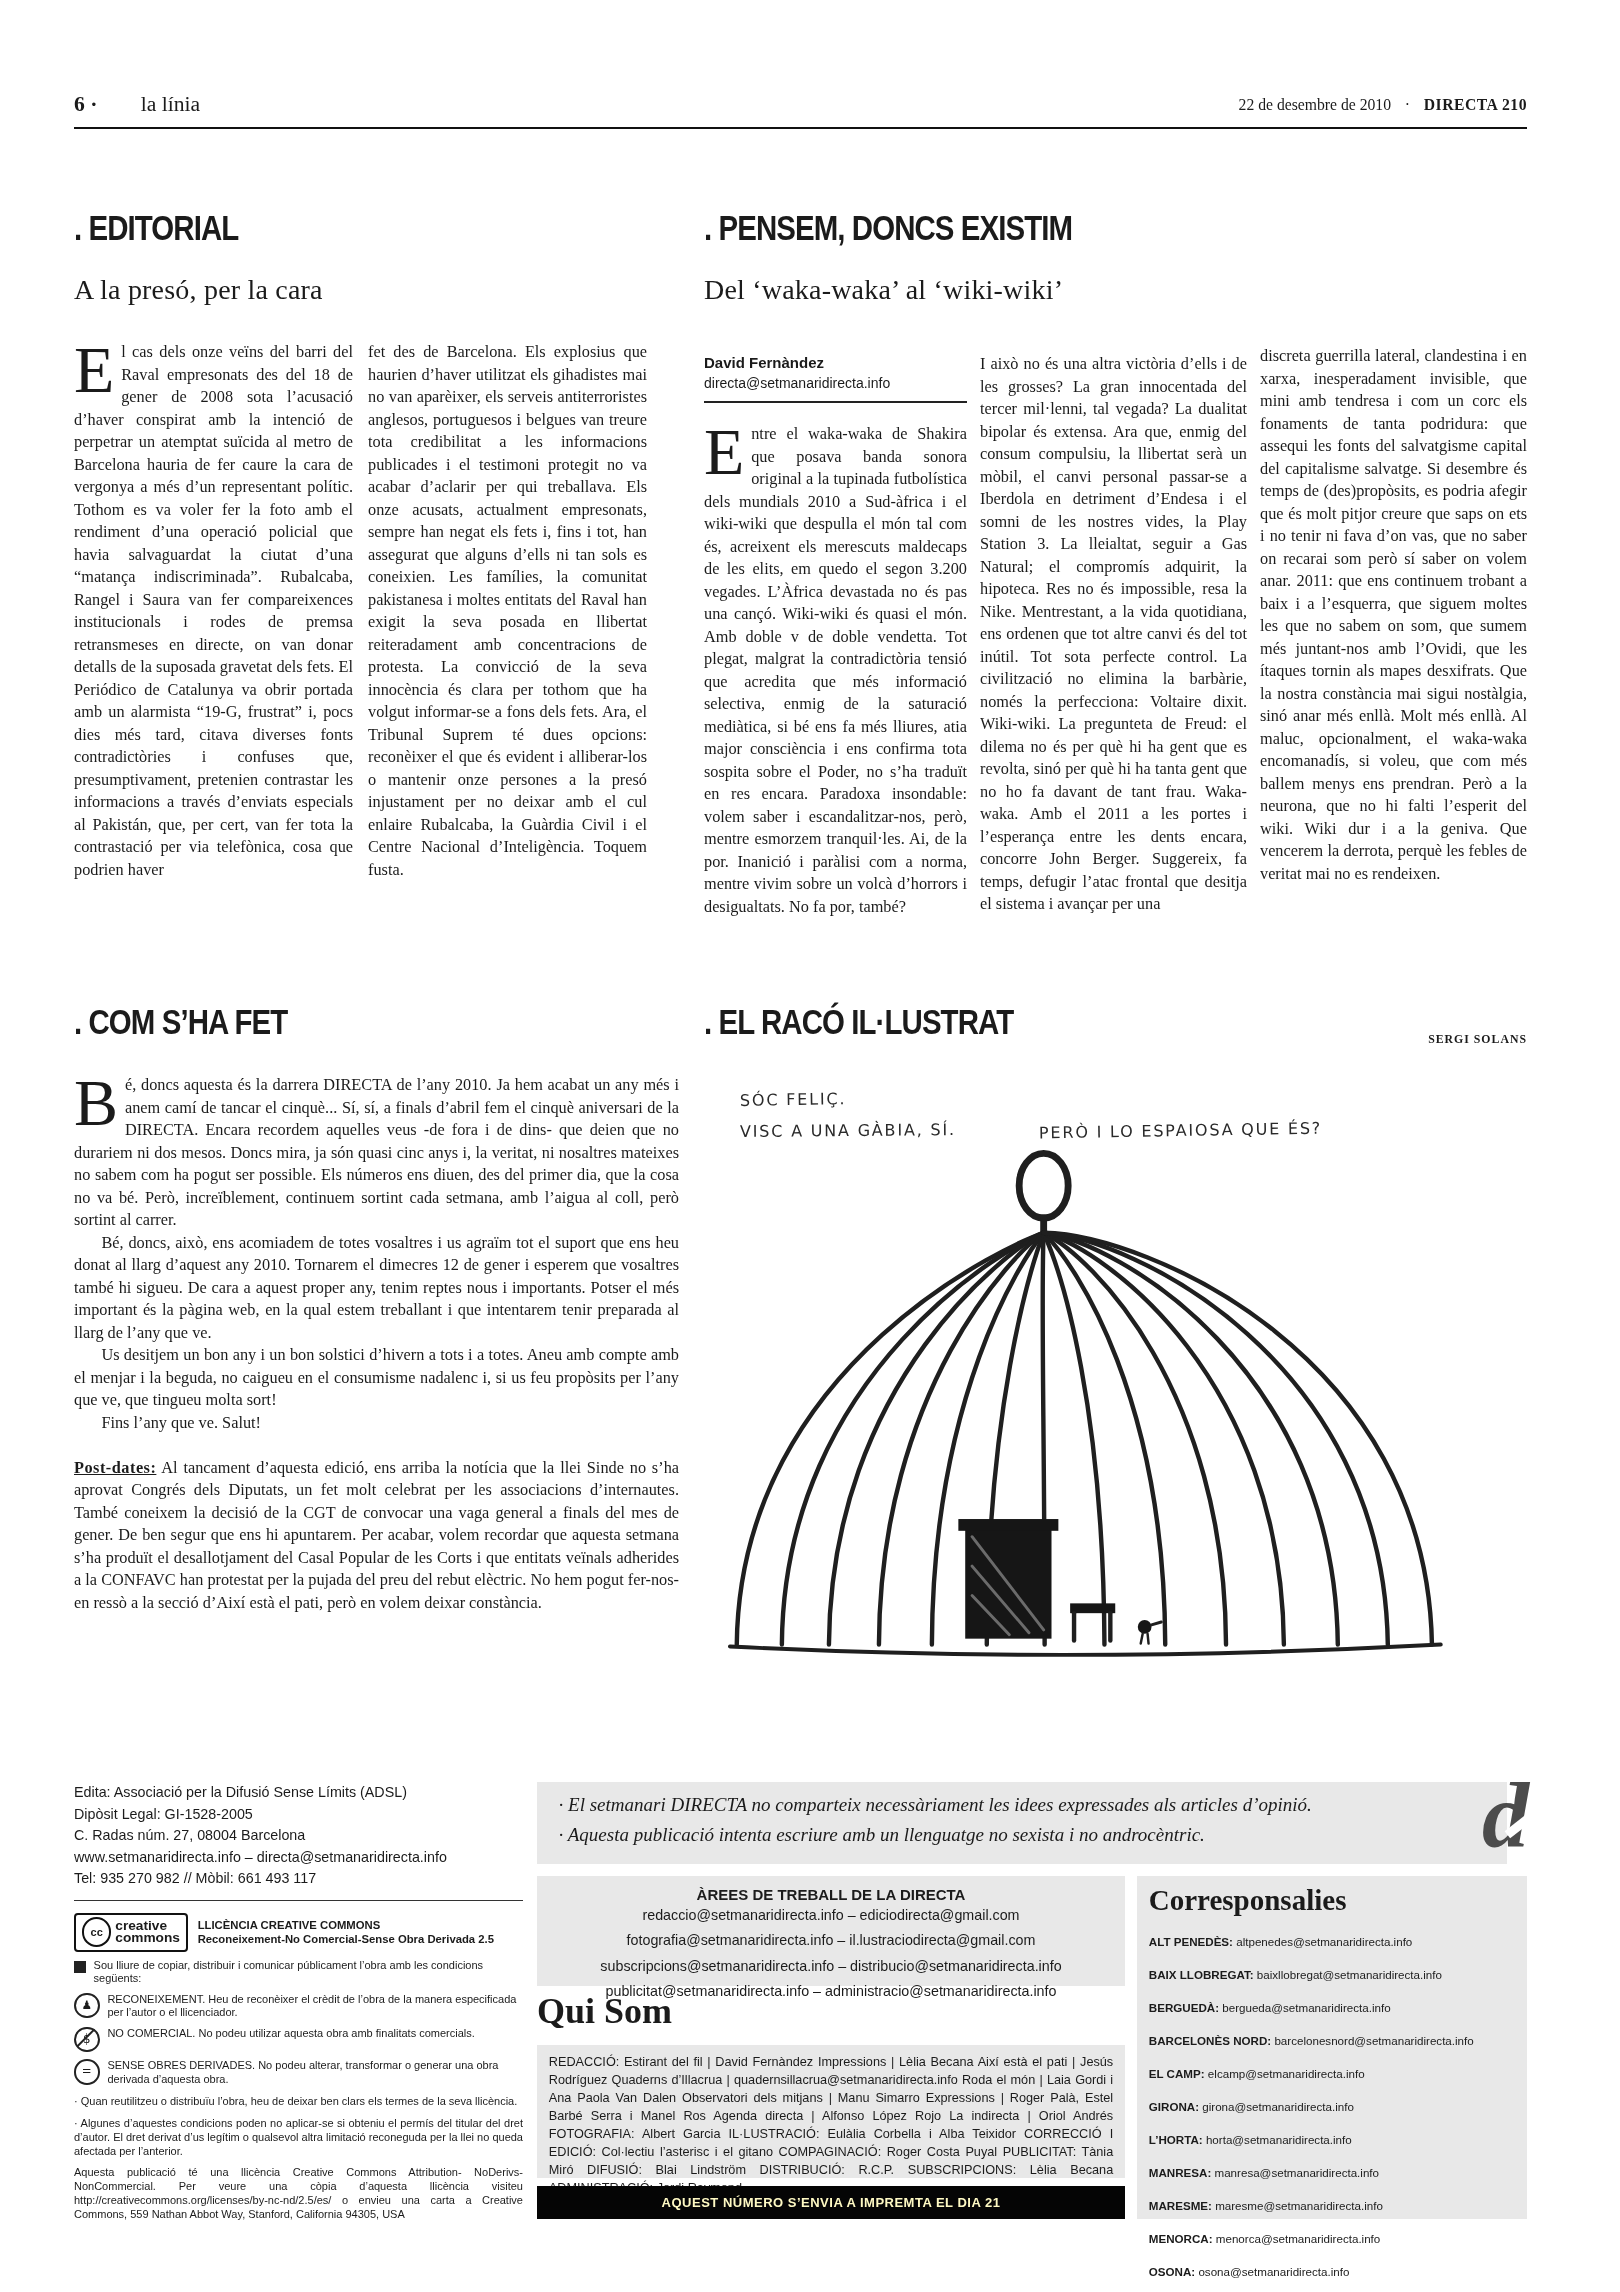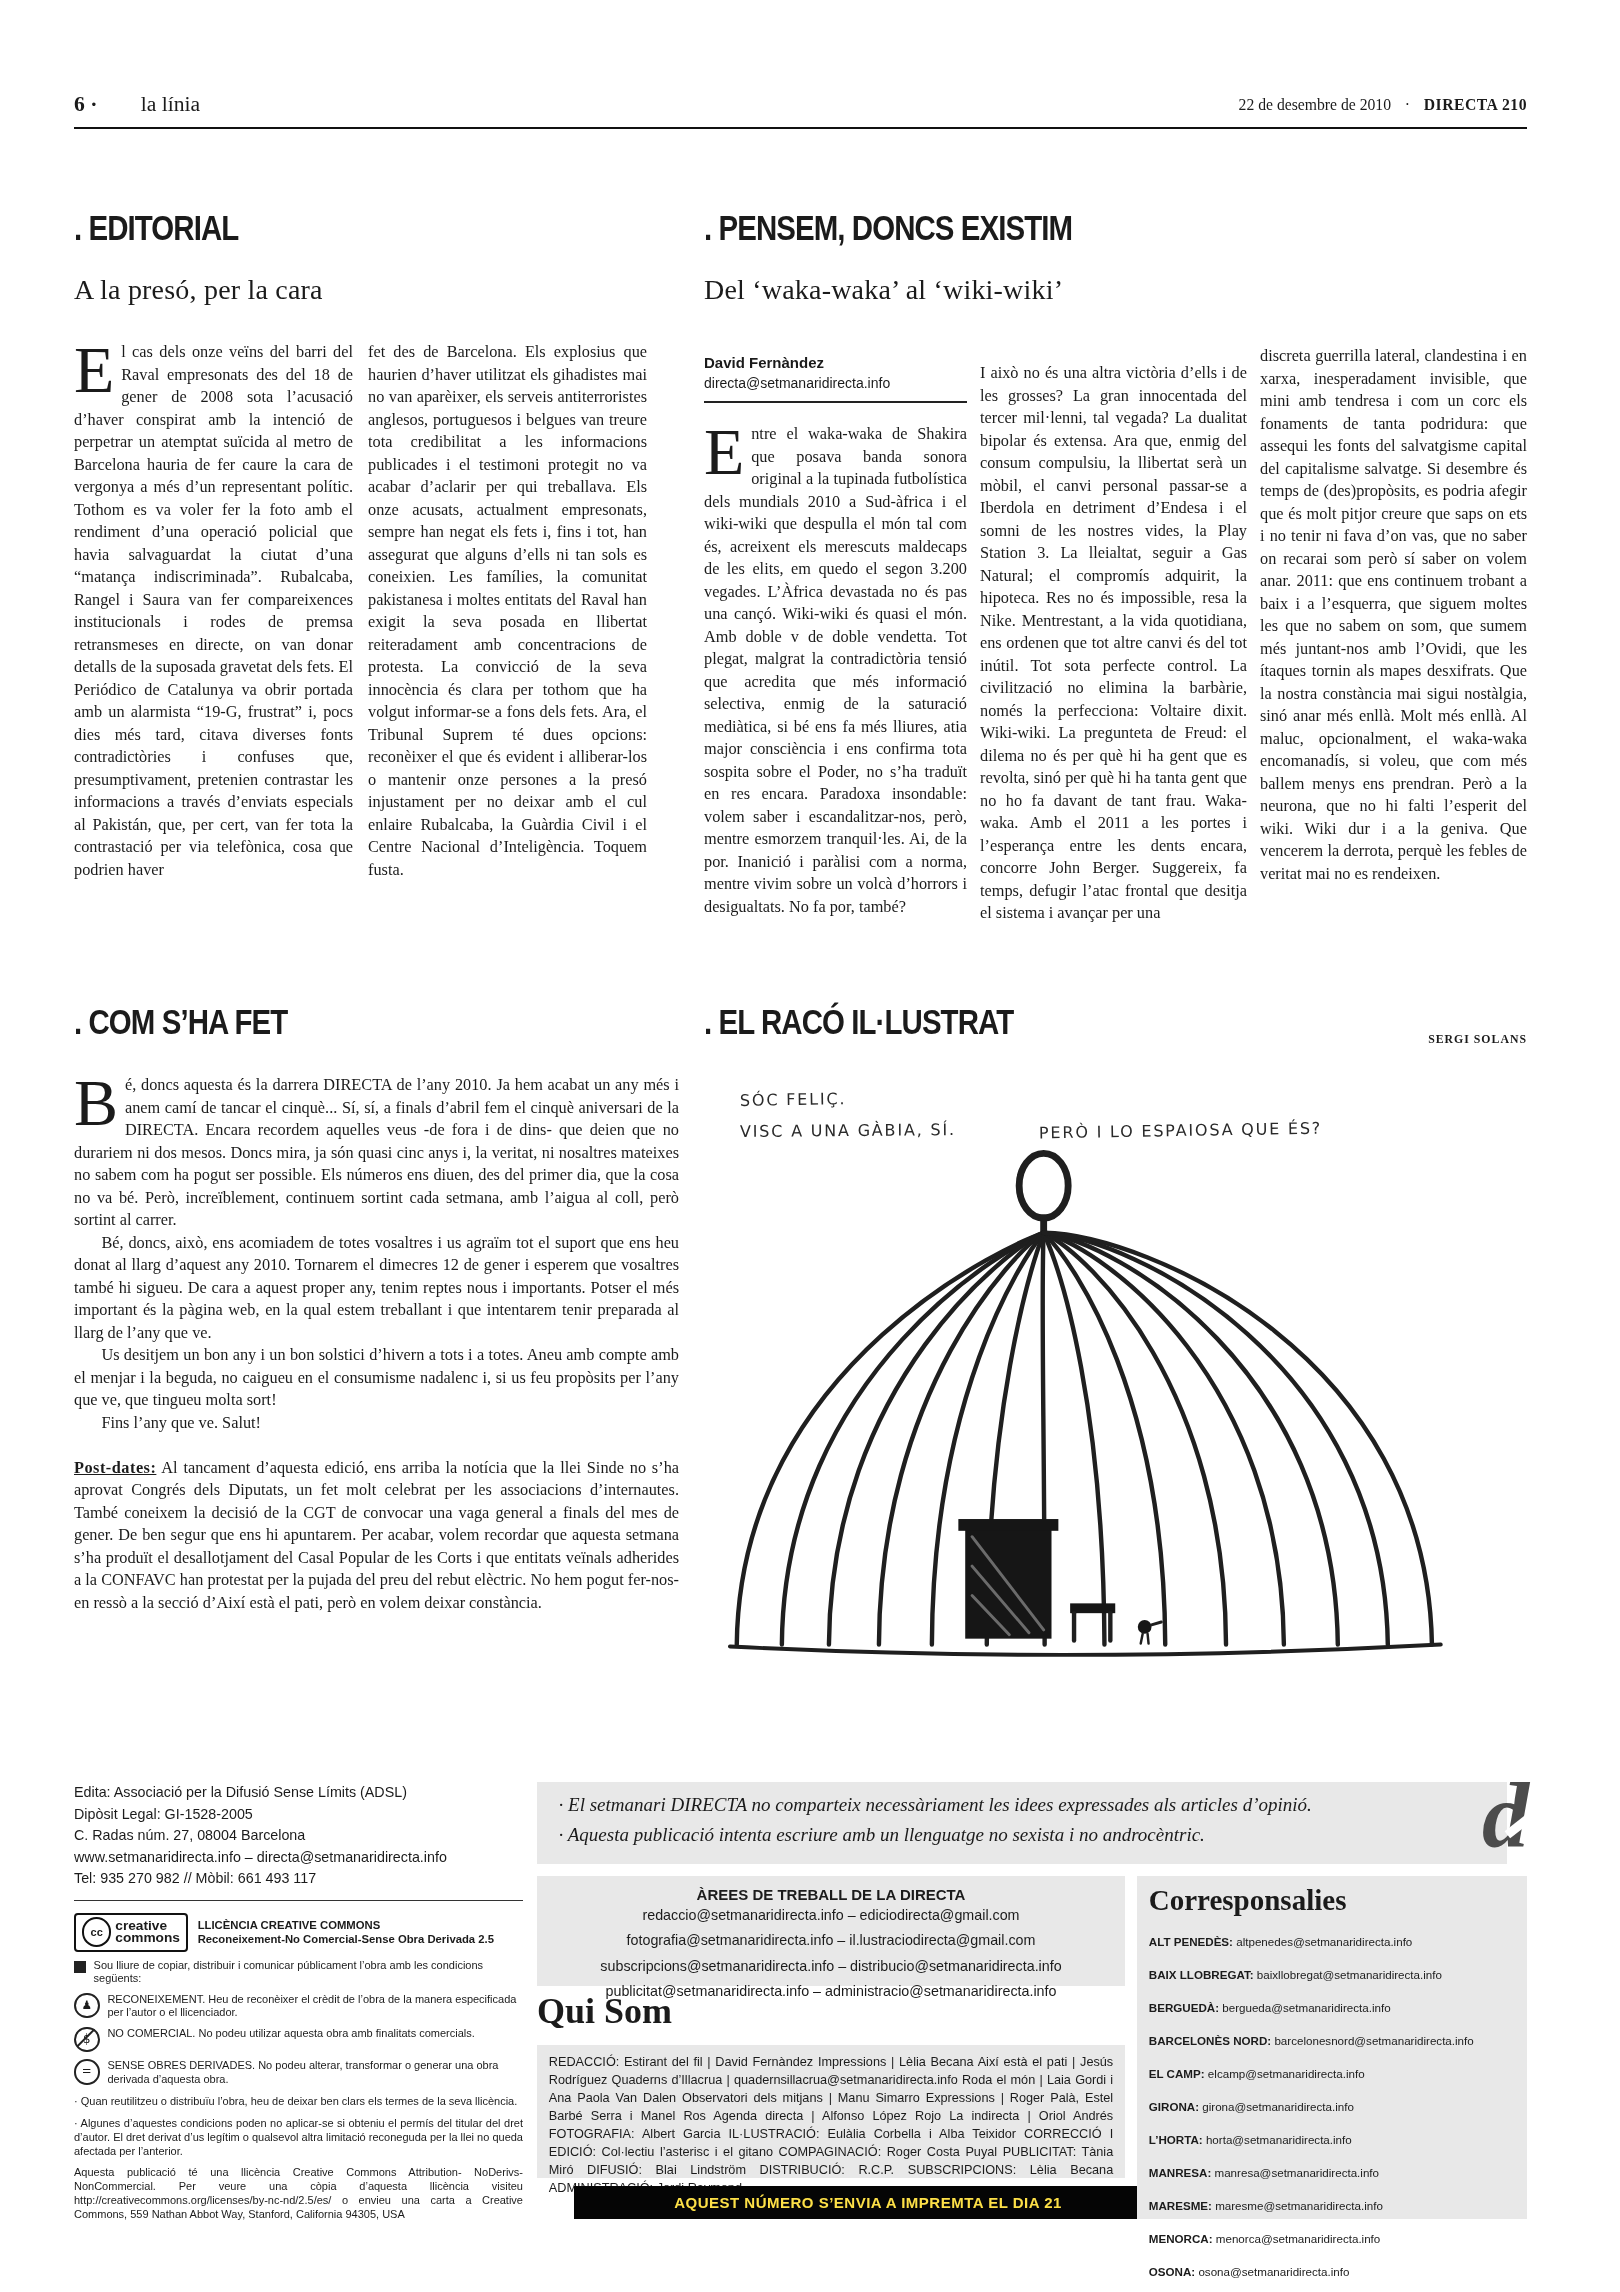--- a/index.html
+++ b/index.html
@@ -45,22 +45,22 @@
          align-items:center;justify-content:center;font-size:11.8px;font-family:"DejaVu Sans",sans-serif;position:relative;}
   .t-ico.nc:after{content:"";position:absolute;left:-2px;top:8.8px;width:23.5px;height:2px;background:#222;transform:rotate(-45deg);}
   .sq{flex:0 0 11.8px;width:11.8px;height:11.8px;background:#222;margin-top:2px;}
   .notes div{font-size:11px;line-height:14px;margin-top:7.8px;text-align:justify;}
   .panel{background:#e8e8e8;}
   .notice{font-style:italic;font-size:19px;line-height:30px;}
   .arees-title{font-weight:bold;font-size:15px;text-align:center;font-family:"Liberation Sans",sans-serif;}
   .arees-line{font-size:14.3px;line-height:25.5px;text-align:center;font-family:"Liberation Sans",sans-serif;}
   .qs-title{font-size:36px;font-weight:bold;}
   .qs-text{font-family:"Liberation Sans",sans-serif;font-size:12.7px;line-height:18px;text-align:justify;}
-  .printbar{background:#050505;color:#fde047;font-family:"Liberation Sans",sans-serif;font-weight:bold;
-            font-size:15px;letter-spacing:0.5px;text-align:center;line-height:33px;margin-left:37px;}
+  .printbar{background:#050505;color:#fef9c3;font-family:"Liberation Sans",sans-serif;font-weight:bold;
+            font-size:13px;letter-spacing:0.5px;text-align:center;line-height:33px;}
   .corres-title{font-size:29px;font-weight:bold;}
   .corres-row{font-family:"Liberation Sans",sans-serif;font-size:11.6px;line-height:17px;white-space:nowrap;overflow:hidden;margin-top:16px;}
   .corres-row .reg{font-weight:bold;}
   .dlogo{font-family:"Liberation Serif",serif;font-weight:bold;font-style:italic;font-size:94px;line-height:78px;color:#4c4c4c;position:relative;}
   .dlogo .slash{position:absolute;left:17.6px;top:33px;width:69px;height:8.8px;background:#fff;transform:rotate(-38deg);}
   svg{display:block;}
 </style>
 </head>
 <body>
 
@@ -86,21 +86,21 @@
   <div class="abs kicker" style="left:704px;top:208px;">. PENSEM, DONCS EXISTIM</div>
   <div class="abs headline" style="left:704px;top:274px;">Del ‘waka-waka’ al ‘wiki-wiki’</div>
   <div class="abs" style="left:704px;top:353px;width:263px;">
     <div class="byline-name">David Fernàndez</div>
     <div class="byline-mail">directa@setmanaridirecta.info</div>
     <div class="byline-rule"></div>
   </div>
   <div class="abs bodytxt" style="left:704px;top:423px;width:263px;max-height:578px;overflow:hidden;">
     <span class="dropcap">E</span><span>ntre el waka-waka de Shakira que posava banda sonora original a la tupinada futbolística dels mundials 2010 a Sud-àfrica i el wiki-wiki que despulla el món tal com és, acreixent els merescuts maldecaps de les elits, em quedo el segon 3.200 vegades. L’Àfrica devastada no és pas una cançó. Wiki-wiki és quasi el món. Amb doble v de doble vendetta. Tot plegat, malgrat la contradictòria tensió que acredita que més informació selectiva, enmig de la saturació mediàtica, si bé ens fa més lliures, atia major consciència i ens confirma tota sospita sobre el Poder, no s’ha traduït en res encara. Paradoxa insondable: volem saber i escandalitzar-nos, però, mentre esmorzem tranquil·les. Ai, de la por. Inanició i paràlisi com a norma, mentre vivim sobre un volcà d’horrors i desigualtats. No fa por, també?</span>
   </div>
-  <div class="abs bodytxt" style="left:980px;top:362px;width:267px;max-height:657px;overflow:hidden;font-family:Liberation Serif, serif;">
+  <div class="abs bodytxt" style="left:980px;top:353px;width:267px;max-height:657px;overflow:hidden;font-family:Liberation Serif, serif;">
     <span>I això no és una altra victòria d’ells i de les grosses? La gran innocentada del tercer mil·lenni, tal vegada? La dualitat bipolar és extensa. Ara que, enmig del consum compulsiu, la llibertat serà un mòbil, el canvi personal passar-se a Iberdola en detriment d’Endesa i el somni de les nostres vides, la Play Station 3. La lleialtat, seguir a Gas Natural; el compromís adquirit, la hipoteca. Res no és impossible, resa la Nike. Mentrestant, a la vida quotidiana, ens ordenen que tot altre canvi és del tot inútil. Tot sota perfecte control. La civilització no elimina la barbàrie, només la perfecciona: Voltaire dixit. Wiki-wiki. La pregunteta de Freud: el dilema no és per què hi ha gent que es revolta, sinó per què hi ha tanta gent que no ho fa davant de tant frau. Waka-waka. Amb el 2011 a les portes i l’esperança entre les dents encara, concorre John Berger. Suggereix, fa temps, defugir l’atac frontal que desitja el sistema i avançar per una</span>
   </div>
   <div class="abs bodytxt" style="left:1260px;top:345px;width:267px;max-height:657px;overflow:hidden;">
     <span>discreta guerrilla lateral, clandestina i en xarxa, inesperadament invisible, que mini amb tendresa i com un corc els fonaments de tanta podridura: que assequi les fonts del salvatgisme capital del capitalisme salvatge. Si desembre és temps de (des)propòsits, es podria afegir que és molt pitjor creure que saps on ets i no tenir ni fava d’on vas, que no saber on recarai som però sí saber on volem anar. 2011: que ens continuem trobant a baix i a l’esquerra, que siguem moltes les que no sabem on som, que sumem més juntant-nos amb l’Ovidi, que les ítaques tornin als mapes desxifrats. Que la nostra constància mai sigui nostàlgia, sinó anar més enllà. Molt més enllà. Al maluc, opcionalment, el waka-waka encomanadís, si voleu, que com més ballem menys ens prendran. Però a la neurona, que no hi falti l’esperit del wiki. Wiki dur i a la geniva. Que vencerem la derrota, perquè les febles de veritat mai no es rendeixen.</span>
   </div>
 
   <div class="abs kicker" style="left:74px;top:1002px;">. COM S’HA FET</div>
   <div class="abs bodytxt cshf" style="left:74px;top:1074px;width:605px;max-height:686px;overflow:hidden;">
     <p class="first"><span class="dropcap">B</span><span>é, doncs aquesta és la darrera DIRECTA de l’any 2010. Ja hem acabat un any més i anem camí de tancar el cinquè... Sí, sí, a finals d’abril fem el cinquè aniversari de la DIRECTA. Encara recordem aquelles veus -de fora i de dins- que deien que no durariem ni dos mesos. Doncs mira, ja són quasi cinc anys i, la veritat, ni nosaltres mateixes no sabem com ha pogut ser possible. Els números ens diuen, des del primer dia, que la cosa no va bé. Però, increïblement, continuem sortint cada setmana, amb l’aigua al coll, però sortint al carrer.</span></p>
     <p>Bé, doncs, això, ens acomiadem de totes vosaltres i us agraïm tot el suport que ens heu donat al llarg d’aquest any 2010. Tornarem el dimecres 12 de gener i esperem que vosaltres també hi sigueu. De cara a aquest proper any, tenim reptes nous i importants. Potser el més important és la pàgina web, en la qual estem treballant i que intentarem tenir preparada al llarg de l’any que ve.</p>

